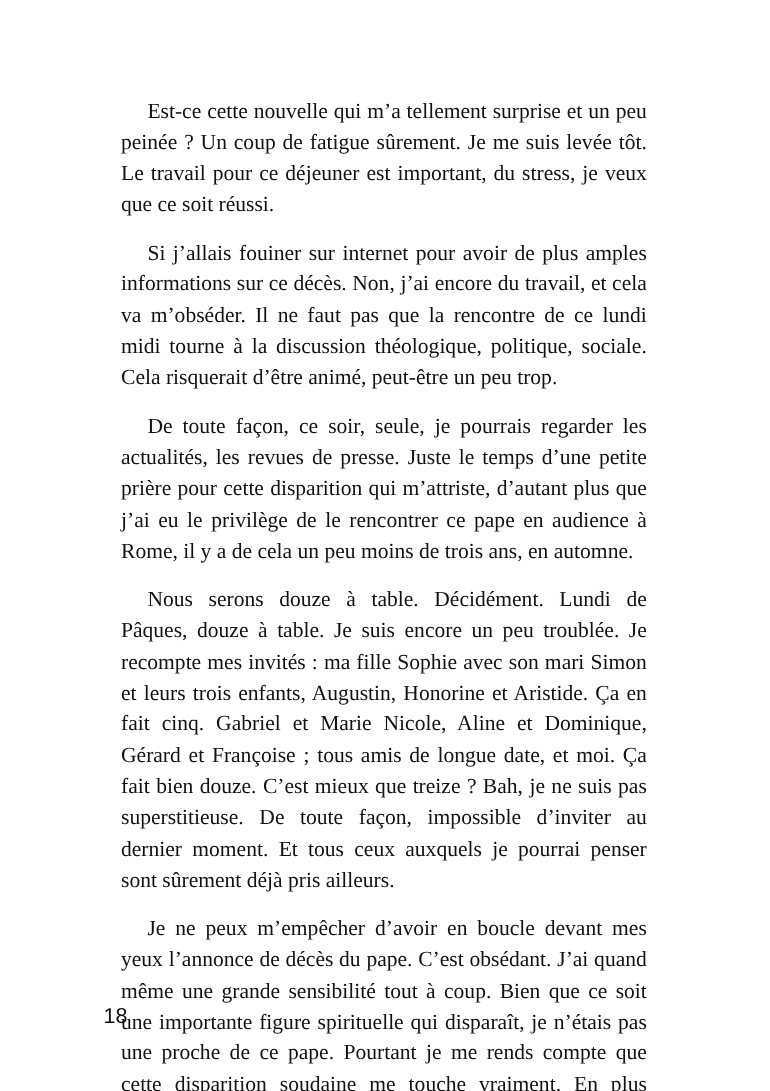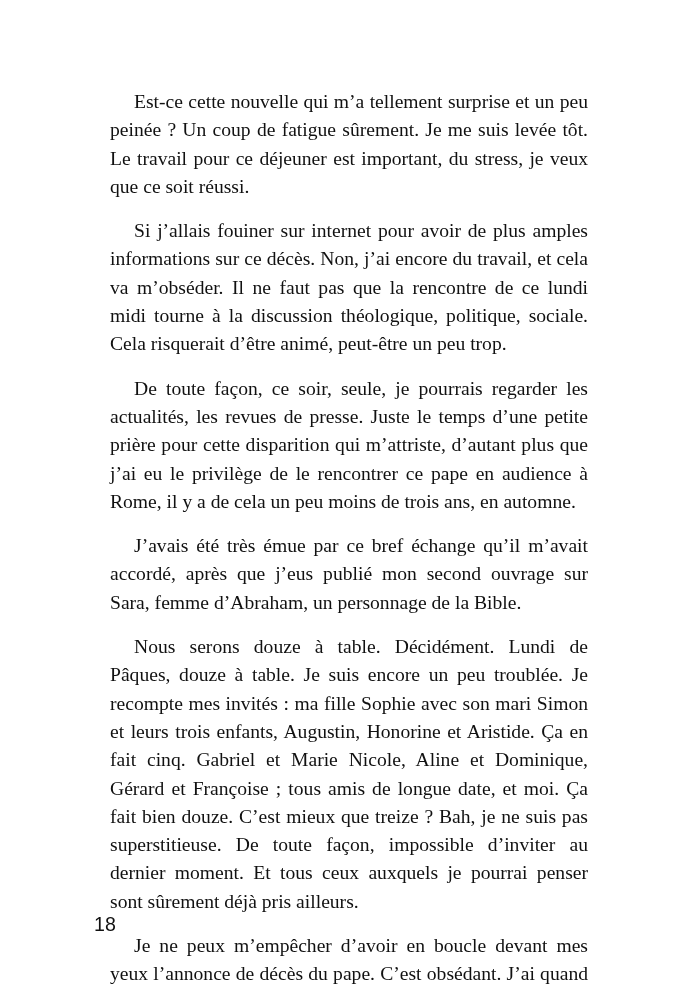--- a/index.html
+++ b/index.html
@@ -15,17 +15,16 @@
     font-family:Liberation Sans, sans-serif; font-size:19.6px; color:#111;
   }
 </style>
 </head>
 <body>
 
 <div class="page">
   <p>Est-ce cette nouvelle qui m’a tellement surprise et un peu peinée ? Un coup de fatigue sûrement. Je me suis levée tôt. Le travail pour ce déjeuner est important, du stress, je veux que ce soit réussi.</p>
   <p>Si j’allais fouiner sur internet pour avoir de plus amples informations sur ce décès. Non, j’ai encore du travail, et cela va m’obséder. Il ne faut pas que la rencontre de ce lundi midi tourne à la discussion théologique, politique, sociale. Cela risquerait d’être animé, peut-être un peu trop.</p>
   <p>De toute façon, ce soir, seule, je pourrais regarder les actualités, les revues de presse. Juste le temps d’une petite prière pour cette disparition qui m’attriste, d’autant plus que j’ai eu le privilège de le rencontrer ce pape en audience à Rome, il y a de cela un peu moins de trois ans, en automne.</p>
-  <p>J’avais été très émue par ce bref échange qu’il m’avait accordé, après que j’eus publié mon second ouvrage sur Sara, femme d’Abraham, un personnage de la Bible.</p>
   <p>Nous serons douze à table. Décidément. Lundi de Pâques, douze à table. Je suis encore un peu troublée. Je recompte mes invités : ma fille Sophie avec son mari Simon et leurs trois enfants, Augustin, Honorine et Aristide. Ça en fait cinq. Gabriel et Marie Nicole, Aline et Dominique, Gérard et Françoise ; tous amis de longue date, et moi. Ça fait bien douze. C’est mieux que treize ? Bah, je ne suis pas superstitieuse. De toute façon, impossible d’inviter au dernier moment. Et tous ceux auxquels je pourrai penser sont sûrement déjà pris ailleurs.</p>
   <p>Je ne peux m’empêcher d’avoir en boucle devant mes yeux l’annonce de décès du pape. C’est obsédant. J’ai quand même une grande sensibilité tout à coup. Bien que ce soit une importante figure spirituelle qui disparaît, je n’étais pas une proche de ce pape. Pourtant je me rends compte que cette disparition soudaine me touche vraiment. En plus d’être l’un des dirigeants les plus importants de notre monde, je trouve qu’il était une sorte de baromètre sociopolitique et spirituel de notre époque. Bien que je ne partage pas tous ses points de vue, il a abordé bien des sujets polémiques : l’islam, l’immigration, la pauvreté, la richesse de l’Église.</p>
 </div>
 <div class="pnum">18</div>
 
 </body></html>

